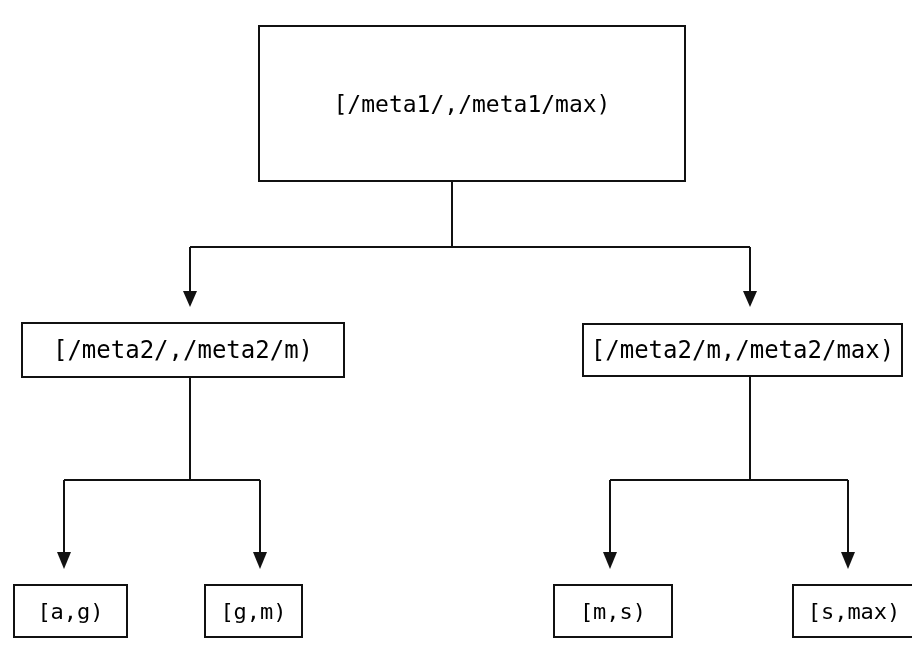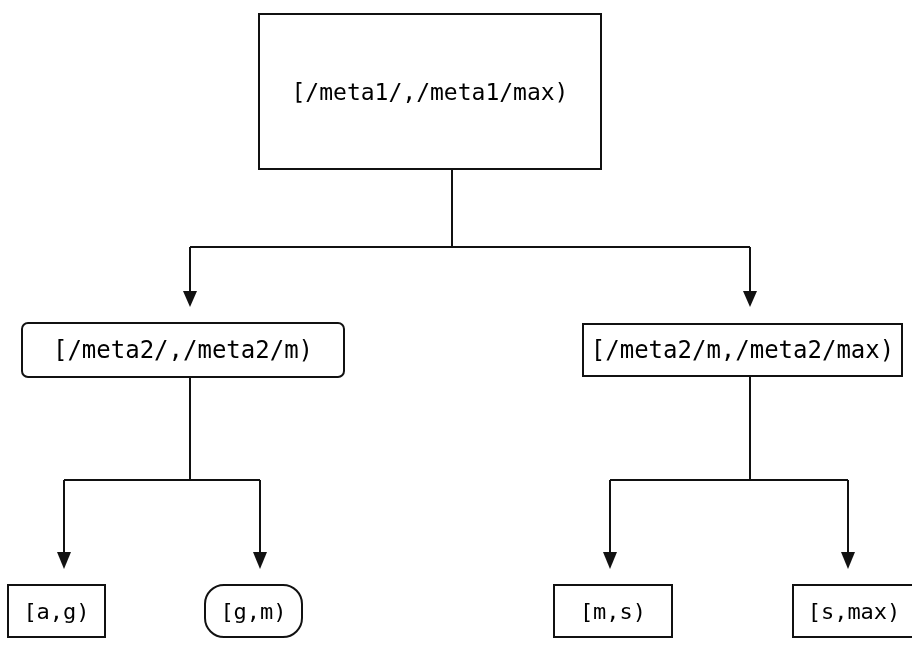--- a/index.html
+++ b/index.html
@@ -27,26 +27,26 @@
     position: absolute;
     box-sizing: border-box;
     border: 2px solid #111111;
     background: #ffffff;
     display: flex;
     align-items: center;
     justify-content: center;
     white-space: nowrap;
     letter-spacing: 0;
   }
-  .node.root   { left: 258px; top: 13px;  width: 344px; height: 157px; font-size: 23px; }
-  .node.branch-left  { left: 21px;  top: 322px; width: 324px; height: 56px; font-size: 24px; border-radius: 7px; }
+  .node.root   { left: 258px; top: 25px;  width: 428px; height: 157px; font-size: 23px; }
+  .node.branch-left  { left: 21px;  top: 322px; width: 324px; height: 56px; font-size: 24px; }
   .node.branch-right { left: 582px; top: 323px; width: 321px; height: 54px; font-size: 24px; text-align: center; }
   .node.leaf   { top: 584px; height: 54px; font-size: 22px; }
-  .node.leaf-1 { left: 7px;   width: 99px;  }
-  .node.leaf-2 { left: 204px; width: 99px; border-radius: 20px;  }
+  .node.leaf-1 { left: 13px;   width: 115px;  }
+  .node.leaf-2 { left: 204px; width: 99px;  }
   .node.leaf-3 { left: 553px; width: 120px; }
   .node.leaf-4 { left: 778px; width: 124px; margin-left: 14px; }
 </style>
 </head>
 <body>
 
 <div class="canvas">
 
   <svg class="edges" viewBox="0 0 912 652" xmlns="http://www.w3.org/2000/svg">
     <g stroke="#111111" stroke-width="2" fill="none">

